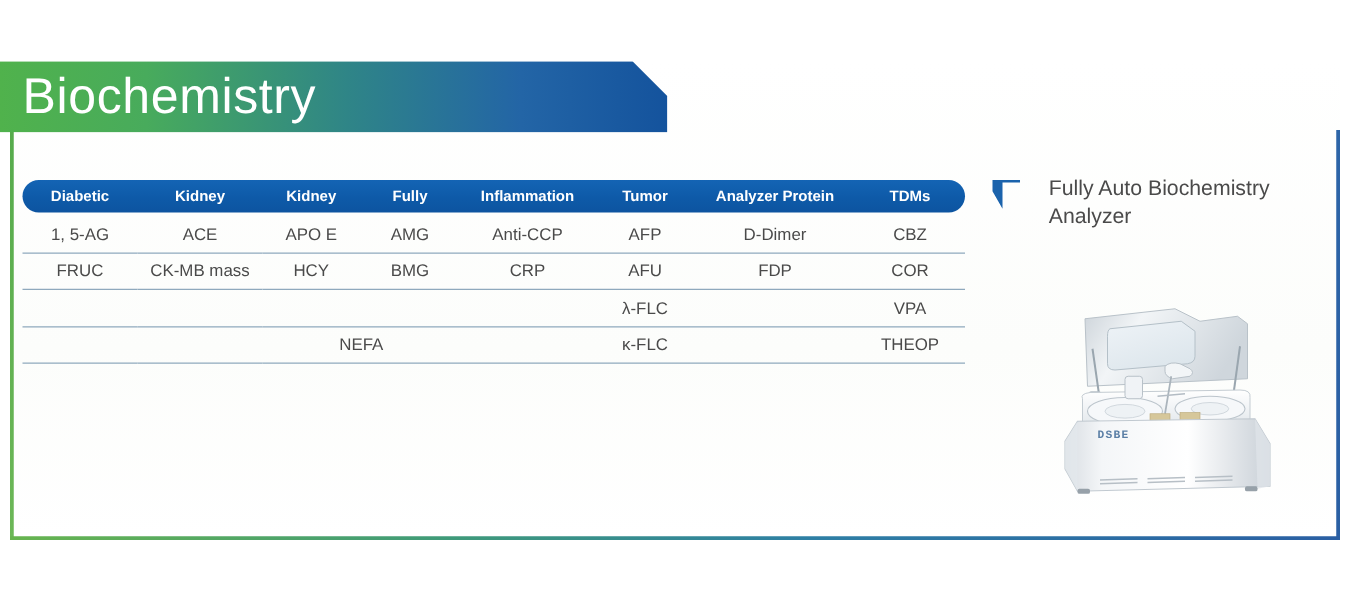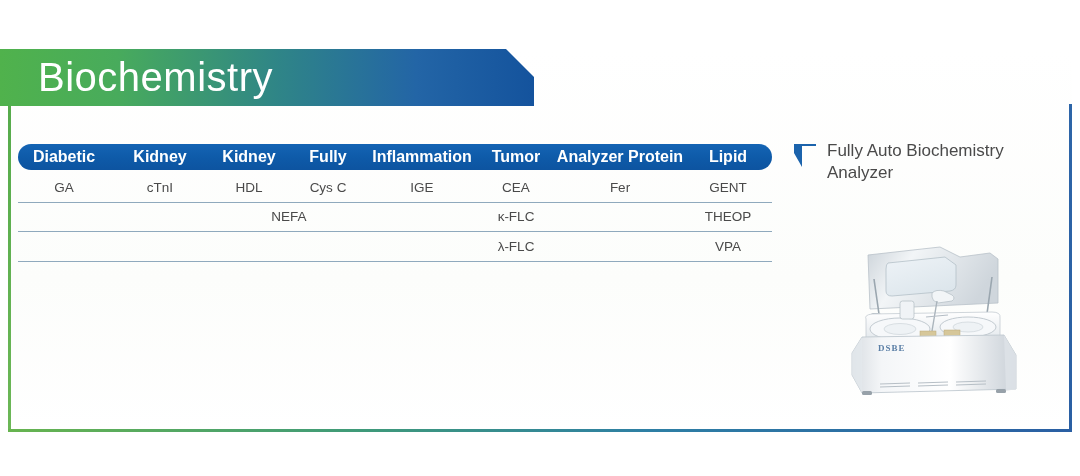--- a/index.html
+++ b/index.html
@@ -61,21 +61,21 @@
     -webkit-clip-path: polygon(0 0, 506px 0, 534px 28px, 534px 100%, 0 100%);
     clip-path: polygon(0 0, 506px 0, 534px 28px, 534px 100%, 0 100%);
     display: flex;
     align-items: center;
   }
   #banner-title {
     color: #ffffff;
     font-size: 40px;
     font-weight: 400;
     letter-spacing: 0.5px;
-    padding-left: 38px;
+    padding-left: 18px;
     line-height: 1;
     margin-top: -2px;
   }
 
   
   #table-area {
     position: absolute;
     left: 18px;
     top: 144px;
     width: 754px;
@@ -90,21 +90,21 @@
   table.spec col.c2 { width: 78px; }
   table.spec col.c3 { width: 80px; }
   table.spec col.c4 { width: 108px; }
   table.spec col.c5 { width: 80px; }
   table.spec col.c6 { width: 128px; }
   table.spec col.c7 { width: 88px; }
 
   thead th {
     background: transparent;
     color: #ffffff;
-    font-size: 16px;
+    font-size: 12px;
     font-weight: bold;
     height: 26px;
     text-align: center;
     padding: 0;
     position: relative;
     z-index: 2;
     white-space: nowrap;
   }
   #thead-row {
     position: relative;
@@ -136,21 +136,21 @@
   
   #product-block {
     position: absolute;
     left: 793px;
     top: 140px;
     width: 270px;
   }
   #product-heading-wrap {
     display: flex;
     align-items: flex-start;
-    gap: 10px;
+    gap: 22px;
   }
   #flag-icon {
     flex: 0 0 auto;
     margin-top: 3px;
   }
   #product-title {
     font-size: 17px;
     line-height: 1.32;
     color: #4a4a4a;
     font-weight: 400;
@@ -165,21 +165,21 @@
     height: 165px;
   }
   #brand-mark {
     position: absolute;
     left: 878px;
     top: 343px;
     font-size: 9px;
     font-weight: bold;
     letter-spacing: 1px;
     color: #5b7fa6;
-    font-family: Liberation Serif, serif;
+    font-family: Liberation Mono, monospace;
   }
 </style>
 </head>
 <body>
 
 <div id="panel"></div>
 <div id="panel-left-border"></div>
 <div id="panel-right-border"></div>
 <div id="panel-bottom-border"></div>
 
@@ -202,52 +202,62 @@
     </colgroup>
     <thead>
       <tr id="thead-row">
         <th>Diabetic</th>
         <th>Kidney</th>
         <th>Kidney</th>
         <th>Fully</th>
         <th>Inflammation</th>
         <th>Tumor</th>
         <th>Analyzer Protein</th>
-        <th>Lipid</th>
+        <th>TDMs</th>
       </tr>
     </thead>
     <tbody>
       <tr>
-        <td>GA</td>
-        <td>cTnI</td>
-        <td>HDL</td>
-        <td>Cys C</td>
-        <td>IGE</td>
-        <td>CEA</td>
-        <td>Fer</td>
-        <td>GENT</td>
+        <td>1, 5-AG</td>
+        <td>ACE</td>
+        <td>APO E</td>
+        <td>AMG</td>
+        <td>Anti-CCP</td>
+        <td>AFP</td>
+        <td>D-Dimer</td>
+        <td>CBZ</td>
       </tr>
       <tr>
+        <td>FRUC</td>
+        <td>CK-MB mass</td>
+        <td>HCY</td>
+        <td>BMG</td>
+        <td>CRP</td>
+        <td>AFU</td>
+        <td>FDP</td>
+        <td>COR</td>
+      </tr>
+      <tr>
+        <td class="empty"></td>
+        <td class="empty"></td>
+        <td class="empty"></td>
+        <td class="empty"></td>
+        <td class="empty"></td>
+        <td>λ-FLC</td>
+        <td class="empty"></td>
+        <td>VPA</td>
+      </tr>
+      <tr>
         <td class="empty"></td>
         <td class="empty"></td>
         <td colspan="2">NEFA</td>
         <td class="empty"></td>
         <td>κ-FLC</td>
         <td class="empty"></td>
         <td>THEOP</td>
-      </tr>
-      <tr>
-        <td class="empty"></td>
-        <td class="empty"></td>
-        <td class="empty"></td>
-        <td class="empty"></td>
-        <td class="empty"></td>
-        <td>λ-FLC</td>
-        <td class="empty"></td>
-        <td>VPA</td>
       </tr>
     </tbody>
   </table>
 </div>
 
 <div id="product-block">
   <div id="product-heading-wrap">
     <span id="flag-icon">
       <svg width="24" height="26" viewBox="0 0 24 26">
         <path d="M1 1 H23 L23 3 H9 L9 24 L1 10 Z" fill="#1b63ac"></path>

